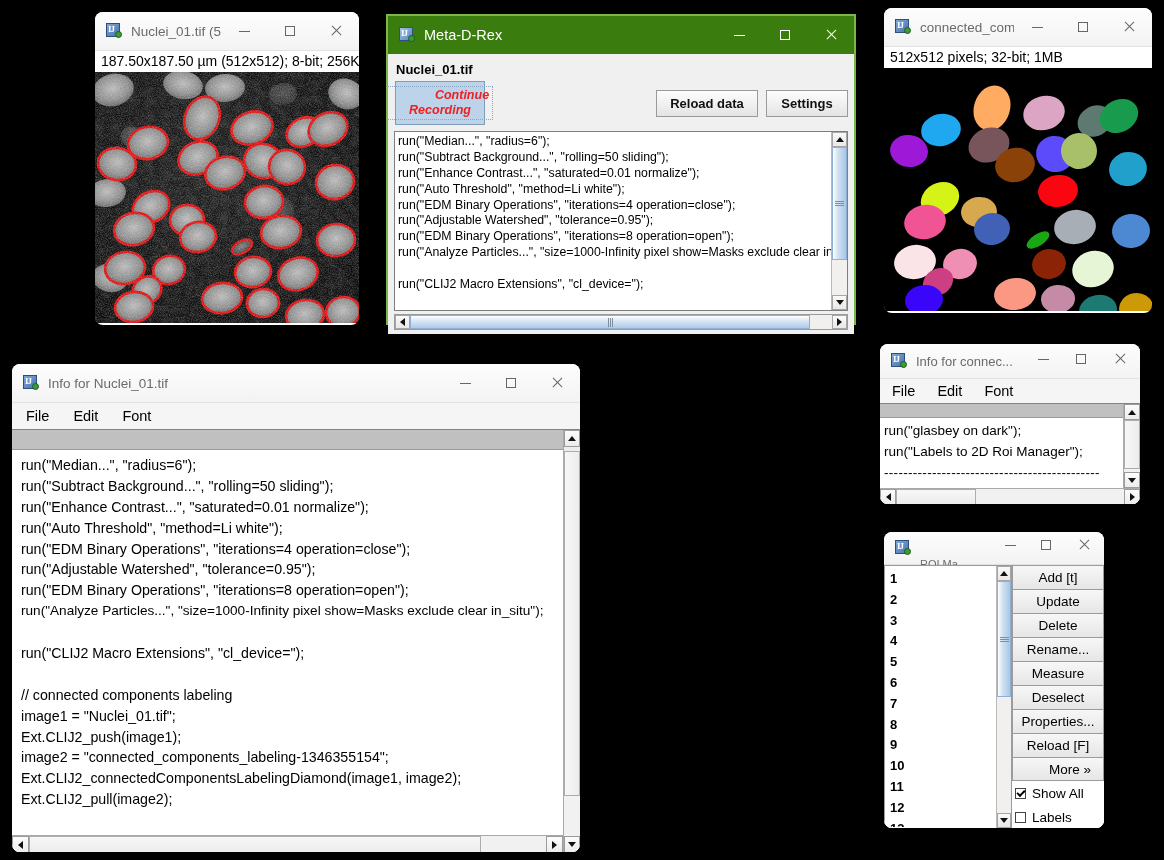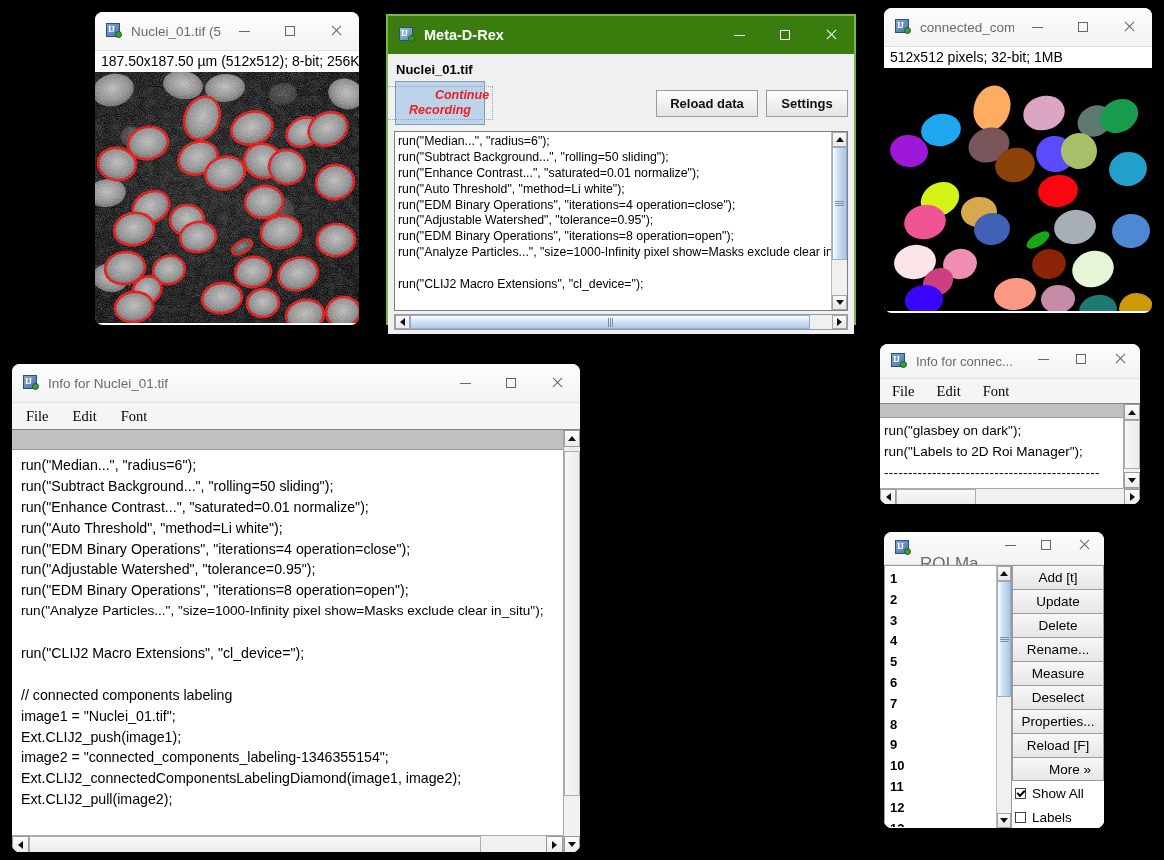--- a/index.html
+++ b/index.html
@@ -26,21 +26,21 @@
      font-family:"Liberation Serif",serif;line-height:11px;letter-spacing:-1px;}
   .ij-ico .dot{position:absolute;left:9px;top:8px;width:7px;height:7px;border-radius:50%;
      background:#3c9c34;border:1px solid #1f5c1b;box-sizing:border-box;}
   .tbar .ttl{font-size:13.5px;color:#6b6b6b;flex:1 1 auto;white-space:nowrap;overflow:hidden;}
   .tbar .btns{display:flex;height:38px;flex:0 0 auto;}
   .tbar .wb{width:46px;height:38px;display:flex;align-items:center;justify-content:center;
      color:#666;font-size:13px;}
   .tbar .wb.mn{font-size:14px;}
   .tbar .wb.cl{font-size:15px;}
   .tbar.green{background:#3a7d0e;border-bottom:none;}
-  .tbar.green .ttl{color:#fff;font-size:14.5px;font-weight:bold;}
+  .tbar.green .ttl{color:#fff;font-size:14.5px;font-weight:normal;}
   .tbar.green .wb{color:#fff;}
   .tbar.green .ij-ico .sq{background:linear-gradient(135deg,#9fc2e6,#5d86bd);}
 
   
   .g-min{display:block;width:11px;height:1px;background:currentColor;}
   .g-max{display:block;width:10px;height:10px;border:1px solid currentColor;box-sizing:border-box;}
   .g-close{display:block;width:12px;height:12px;position:relative;}
   .g-close:before,.g-close:after{content:"";position:absolute;left:0;top:5px;width:13px;height:1.2px;background:currentColor;}
   .g-close:before{transform:rotate(45deg);}
   .g-close:after{transform:rotate(-45deg);}
@@ -86,21 +86,21 @@
      display:flex;align-items:center;justify-content:center;}
   .grip{width:9px;height:5px;background:
     linear-gradient(#7d8ea0 1px,transparent 1px) 0 0/9px 2px repeat-y;}
   .hsb{height:16px;background:#f2f0ee;display:flex;align-items:stretch;box-sizing:border-box;}
   .hthumb{background:linear-gradient(#ffffff,#d5e4f4 45%,#aecae8);border:1px solid #8fb0d4;box-sizing:border-box;
      display:flex;align-items:center;justify-content:center;}
   .hgrip{width:5px;height:9px;background:linear-gradient(90deg,#7d8ea0 1px,transparent 1px) 0 0/2px 9px repeat-x;}
 
   
   .awt-menu{height:26px;display:flex;align-items:center;background:#f5f5f5;padding-left:14px;gap:24px;}
-  .awt-menu .mi{font-size:14.5px;color:#000;font-family:Liberation Serif, serif;}
+  .awt-menu .mi{font-size:14.5px;color:#000;}
   .awt-text{background:#fff;border-top:1px solid #848484;position:relative;overflow:hidden;box-sizing:border-box;}
   .awt-gray{background:#c0c0c0;height:20px;border-bottom:1px solid #9a9a9a;box-sizing:border-box;}
   .awt-line{font-size:14.2px;line-height:20.9px;height:20.9px;white-space:nowrap;color:#000;padding-left:9px;}
   .awt-line.small{font-size:13.6px;}
   .flat-arr{background:linear-gradient(#fcfcfc,#ececec);border:1px solid #9b9b9b;box-sizing:border-box;
      display:flex;align-items:center;justify-content:center;}
 
   
   .roi-list{background:#fff;border:1px solid #9a9a9a;position:relative;overflow:hidden;box-sizing:border-box;}
   .roi-item{font-size:13px;font-weight:bold;color:#000;padding-left:5px;line-height:20.8px;height:20.8px;}
@@ -482,21 +482,21 @@
   </div>
 </div>
 
 <div class="win win11" id="roiman" style="left:884px;top:532px;width:220px;height:296px;">
   <div class="tbar" style="height:32px;">
     <span class="ij-ico">
       <span class="sq"></span>
         <span class="ij">IJ</span>
         <span class="dot"></span>
     </span>
-    <span class="ttl" style="font-size:17px;margin-top:32px;">ROI Ma...</span>
+    <span class="ttl" style="font-size:11px;margin-top:32px;">ROI Ma...</span>
     <span class="btns">
       <span class="wb mn" style="width:36px;height:32px;">
           <i class="g-min"></i>
         </span>
       <span class="wb" style="width:36px;height:32px;">
           <i class="g-max"></i>
         </span>
       <span class="wb cl" style="width:40px;height:32px;">
           <i class="g-close"></i>
         </span>

